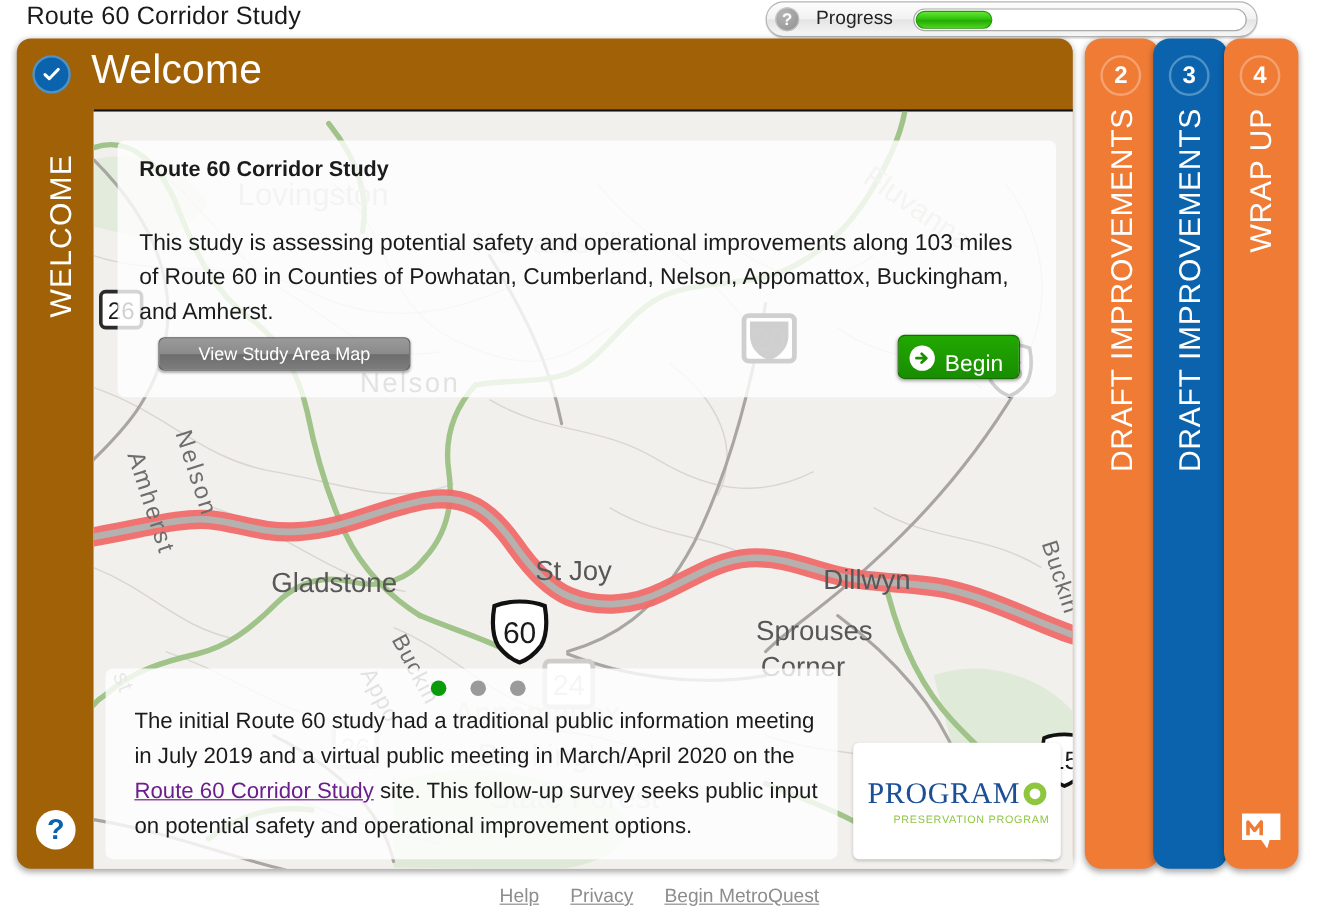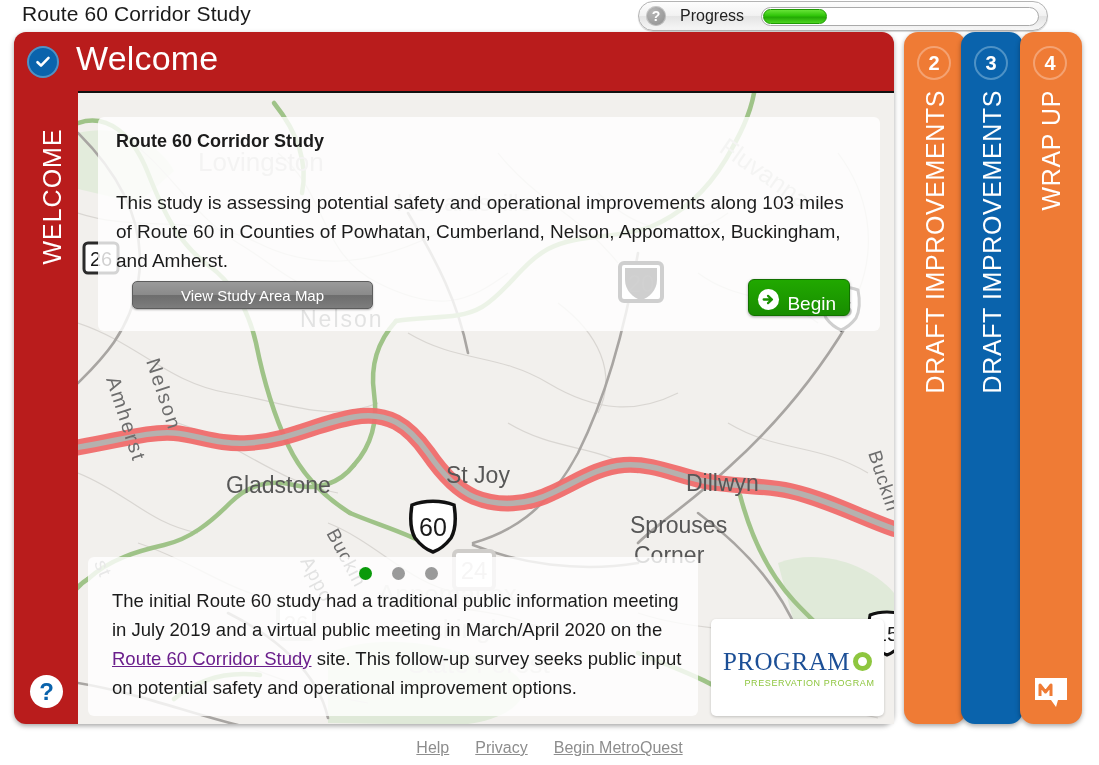--- a/index.html
+++ b/index.html
@@ -77,21 +77,21 @@
     position: absolute;
     left: 14px; top: 32px;
     width: 1072px; height: 692px;
   }
 
   
   #card-welcome {
     position: absolute;
     left: 0; top: 0;
     width: 880px; height: 692px;
-    background: #b91c1c;
+    background: #a16207;
     border-radius: 12px 12px 12px 12px;
     box-shadow: 0 2px 5px rgba(0,0,0,.35);
   }
   #welcome-header {
     position: absolute;
     left: 0; top: 0;
     width: 880px; height: 59px;
   }
   #welcome-check {
     position: absolute;
@@ -168,21 +168,21 @@
     margin-top: 36px;
   }
   #intro-actions {
     position: relative;
     height: 42px;
     margin-top: 4px;
   }
   #view-map-button {
     position: absolute;
     left: 16px; top: 2px;
-    width: 241px; height: 28px;
+    width: 210px; height: 28px;
     border-radius: 5px;
     background: linear-gradient(to bottom, #9a9a9a 0%, #8a8a8a 50%, #6d6d6d 52%, #7d7d7d 100%);
     border: 1px solid #5d5d5d;
     color: #fff;
     font-size: 15px;
     display: flex; align-items: center; justify-content: center;
     cursor: pointer;
     box-shadow: 0 1px 2px rgba(0,0,0,.3);
   }
   #begin-button {

